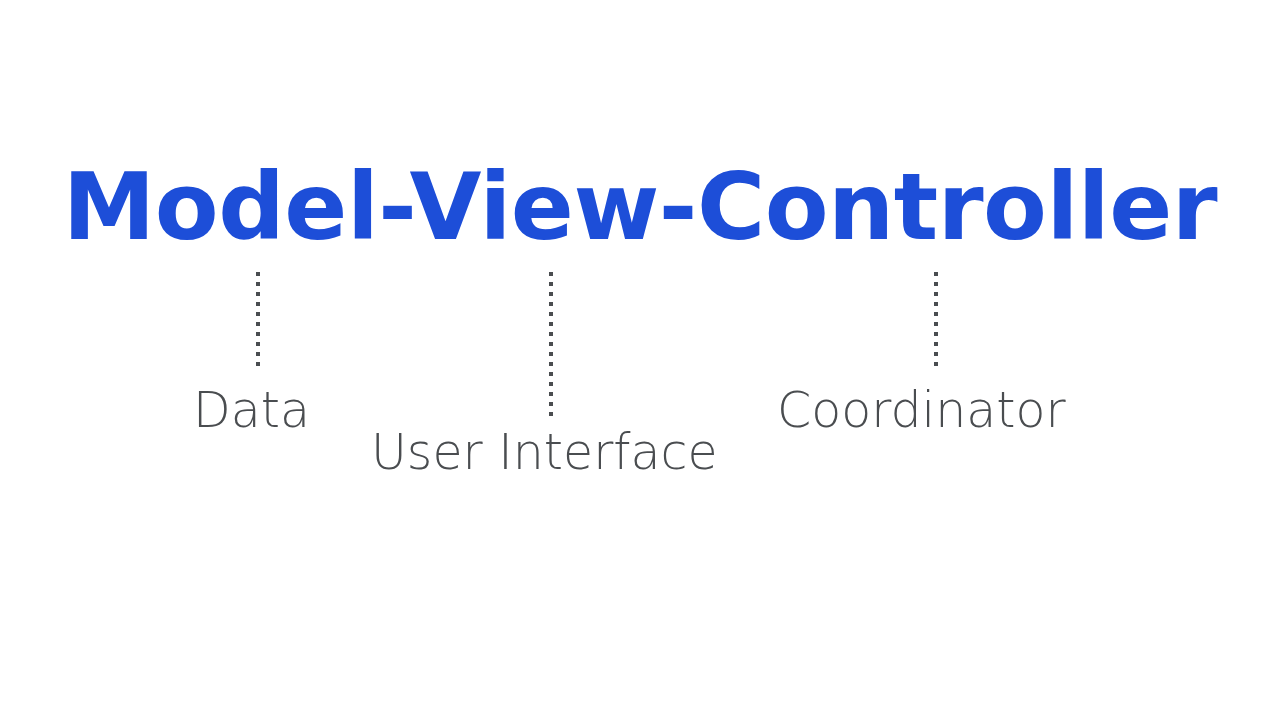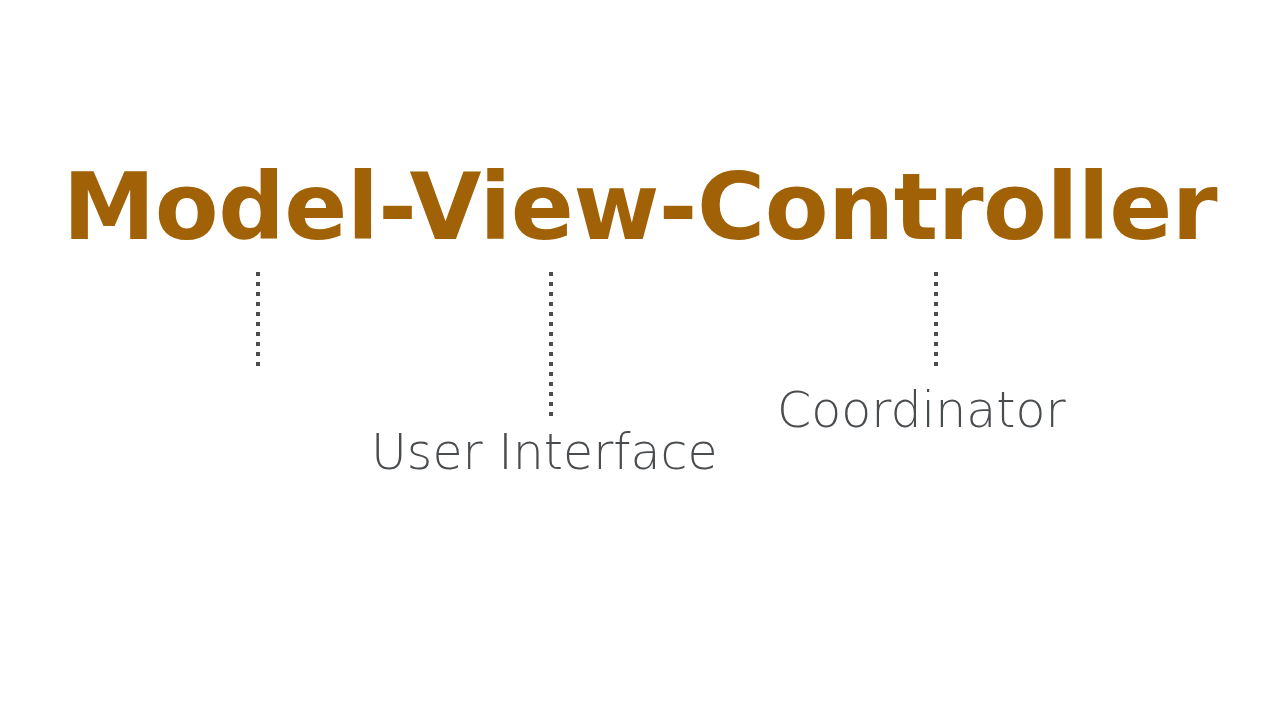--- a/index.html
+++ b/index.html
@@ -26,21 +26,21 @@
     position: absolute;
     left: 0;
     top: 152px;
     width: 1280px;
     text-align: center;
     font-family: "DejaVu Sans", sans-serif;
     font-weight: 700;
     font-size: 93px;
     line-height: 110px;
     letter-spacing: -0.5px;
-    color: #a16207;
+    color: #1d4ed8;
     white-space: nowrap;
   }
 
   
   .connector {
     position: absolute;
     width: 4px;
     background-image: linear-gradient(
       to bottom,
       #4a4d50 0px,
@@ -98,18 +98,19 @@
 <div id="slide">
 
   <div id="title">Model-View-Controller</div>
 
   <div class="connector" id="connector-model"></div>
 
   <div class="connector" id="connector-view"></div>
 
   <div class="connector" id="connector-controller"></div>
 
+  <div class="annotation" id="label-model">Data</div>
 
   <div class="annotation" id="label-view">User Interface</div>
 
   <div class="annotation" id="label-controller">Coordinator</div>
 
 </div>
 
 </body></html>

